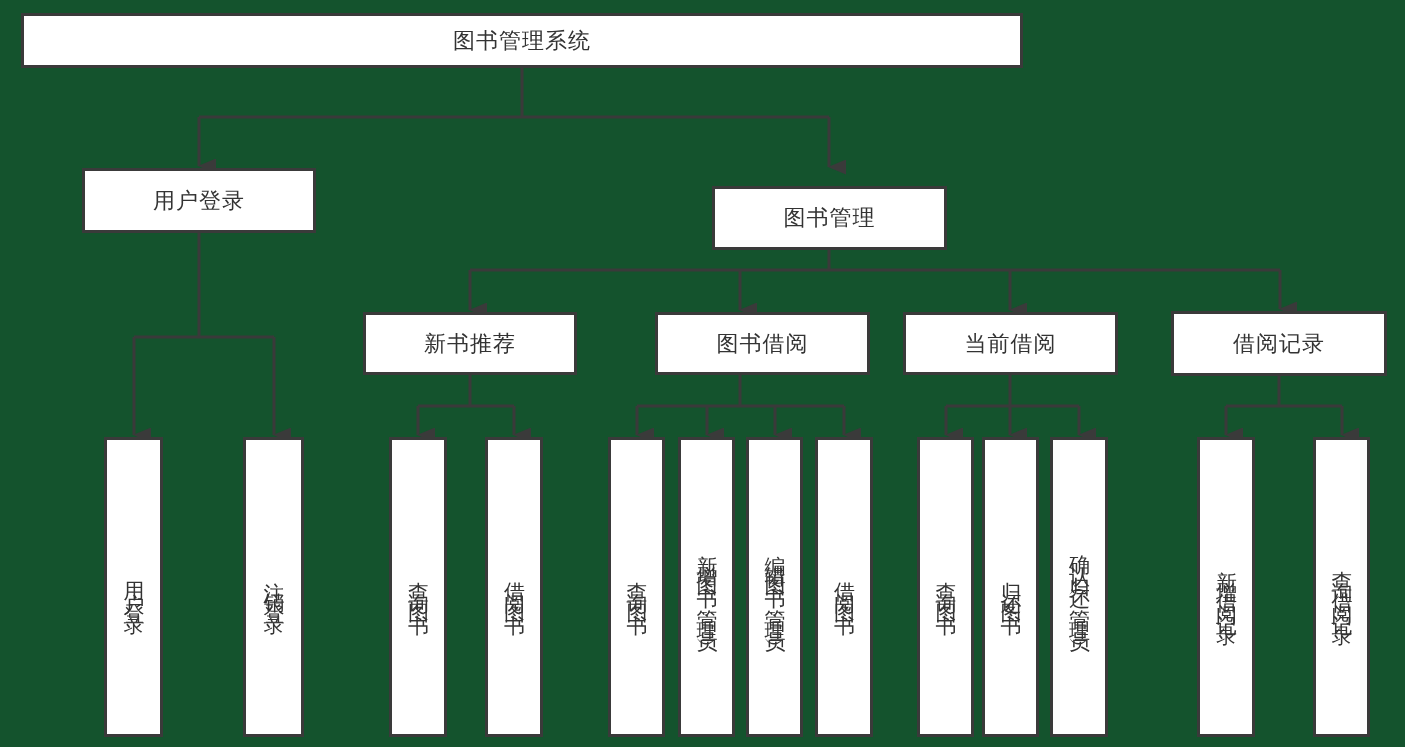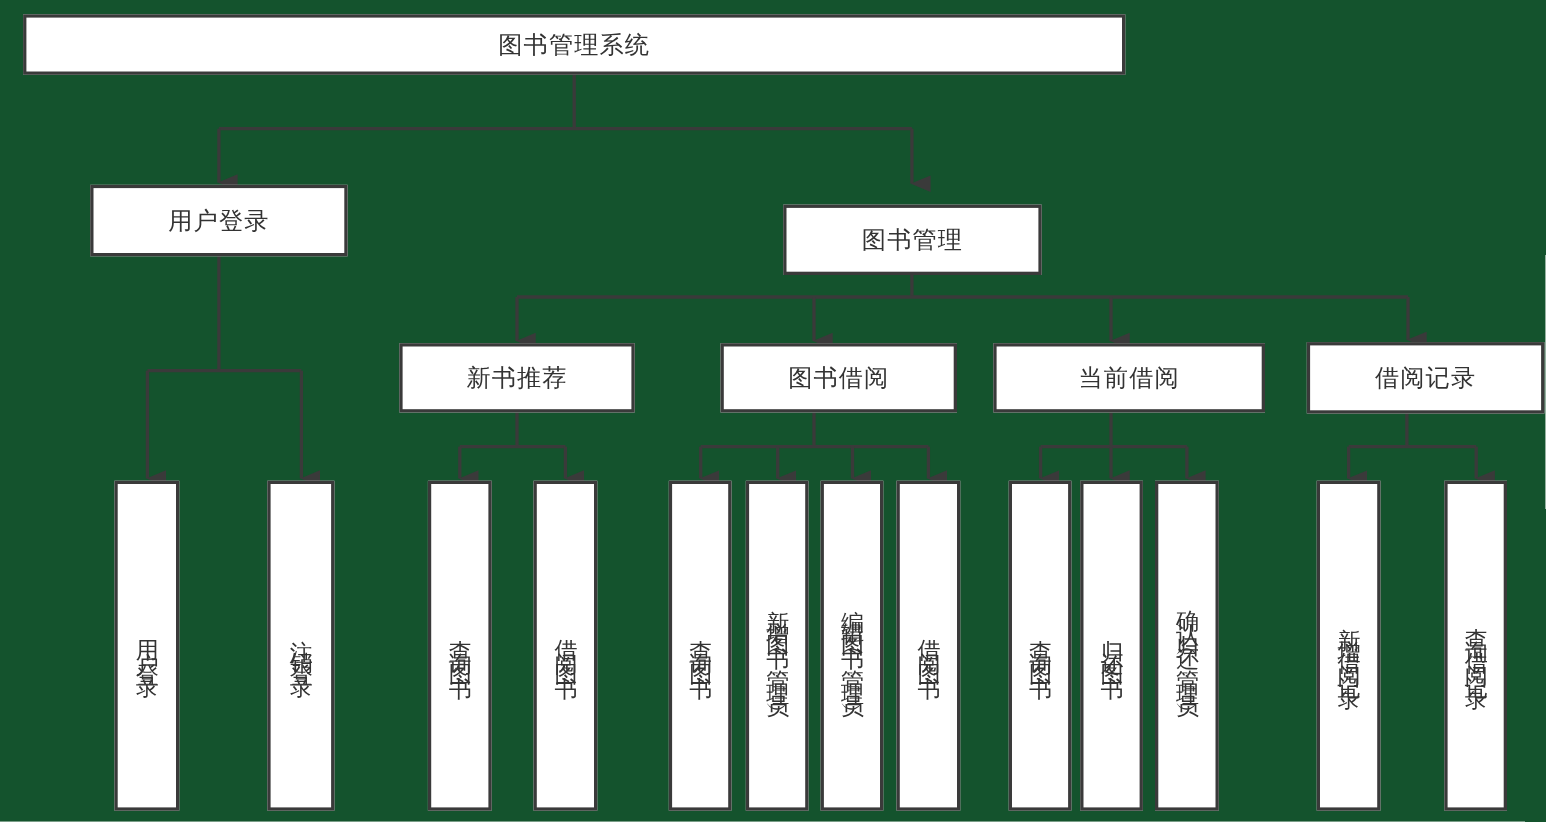--- a/index.html
+++ b/index.html
@@ -16,22 +16,22 @@
   .leaf .vlabel{
     writing-mode:vertical-rl;text-orientation:mixed;
     font-size:21px;letter-spacing:11px;line-height:1;white-space:nowrap;
   }
   
   .root {left:21px;  top:13px;  width:1002px;height:55px;}
   .n-user{left:82px;  top:168px; width:234px; height:65px;}
   .n-mgmt{left:712px; top:186px; width:235px; height:64px;}
   .n-rec {left:363px; top:312px; width:214px; height:63px;}
   .n-bor {left:655px; top:312px; width:215px; height:63px;}
-  .n-cur {left:903px; top:312px; width:247px; height:63px;}
-  .n-log {left:1171px;top:311px; width:216px; height:65px;margin-left:17px;}
+  .n-cur {left:903px; top:312px; width:215px; height:63px;}
+  .n-log {left:1171px;top:311px; width:216px; height:65px;}
   .leaf{top:437px;height:300px;}
   .lf1 {left:104px; width:59px;}
   .lf2 {left:243px; width:61px;}
   .lf3 {left:389px; width:58px;}
   .lf4 {left:485px; width:58px;}
   .lf5 {left:608px; width:57px;}
   .lf6 {left:678px; width:57px;}
   .lf7 {left:746px; width:57px;}
   .lf8 {left:815px; width:58px;}
   .lf9 {left:917px; width:57px;}

